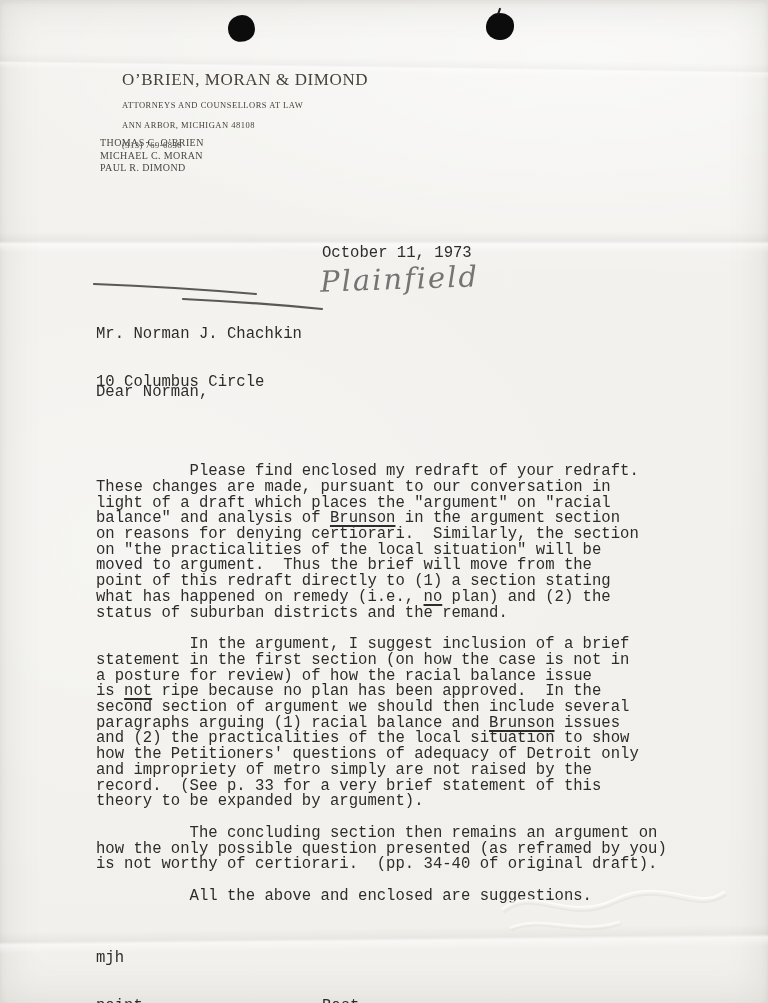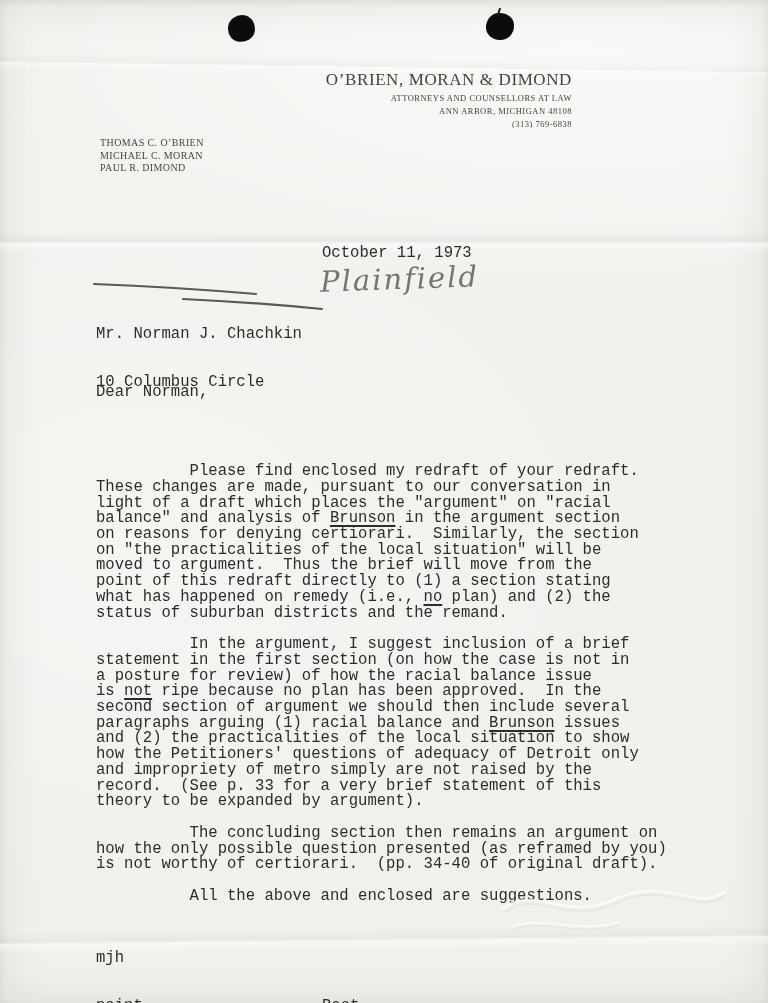--- a/index.html
+++ b/index.html
@@ -29,23 +29,23 @@
   
   .punch { position: absolute; background: #0c0c0c; }
   .punch-left  { left: 228px; top: 15px; width: 27px; height: 27px;
     border-radius: 53% 47% 55% 45% / 50% 52% 48% 50%; transform: rotate(8deg); }
   .punch-right { left: 486px; top: 13px; width: 28px; height: 27px;
     border-radius: 47% 53% 50% 50% / 55% 45% 52% 48%; }
   .punch-right::after { content:""; position:absolute; left:12px; top:-5px; width:2px; height:7px;
     background:#1a1a1a; transform: rotate(20deg); }
   
   .letterhead { position: absolute; left: 122px; top: 70px; width: 450px;
-    text-align: right; font-family: "Liberation Serif", "DejaVu Serif", serif; color: #46423b; }
+    text-align: left; font-family: "Liberation Serif", "DejaVu Serif", serif; color: #46423b; }
   .firm-name { font-size: 17px; letter-spacing: 0.6px; font-weight: 500; }
-  .lh-sub { font-size: 8.5px; letter-spacing: 0.5px; margin-top: 3px; }
+  .lh-sub { font-size: 8.5px; letter-spacing: 0.5px; margin-top: 10px; }
   .partners { position: absolute; left: 100px; top: 126px;
     font-family: "Liberation Serif", "DejaVu Serif", serif; color: #4a463f;
     font-size: 10px; letter-spacing: 0.4px; line-height: 12.6px; margin-top: 11px; }
   
   .mono { font-size: 15.6px; line-height: 15.7px; white-space: pre; margin-top: 34px; }
   .date-block { position: absolute; left: 322px; top: 212px; }
   .recipient-block { position: absolute; left: 96px; top: 262px; }
   .flow { position: absolute; left: 96px; top: 320px; width: 620px; }
   .para { margin: 0 0 16px 0; }
   .salutation { margin: 0 0 16px 0; }

